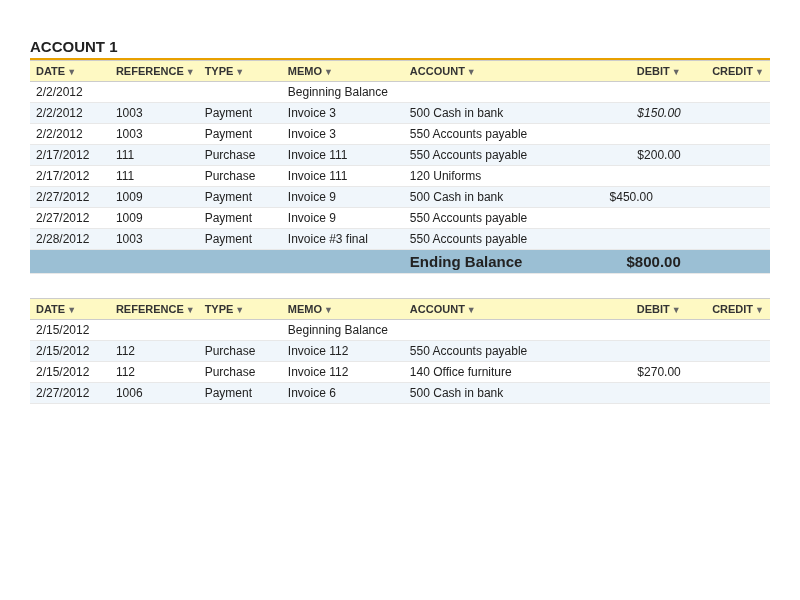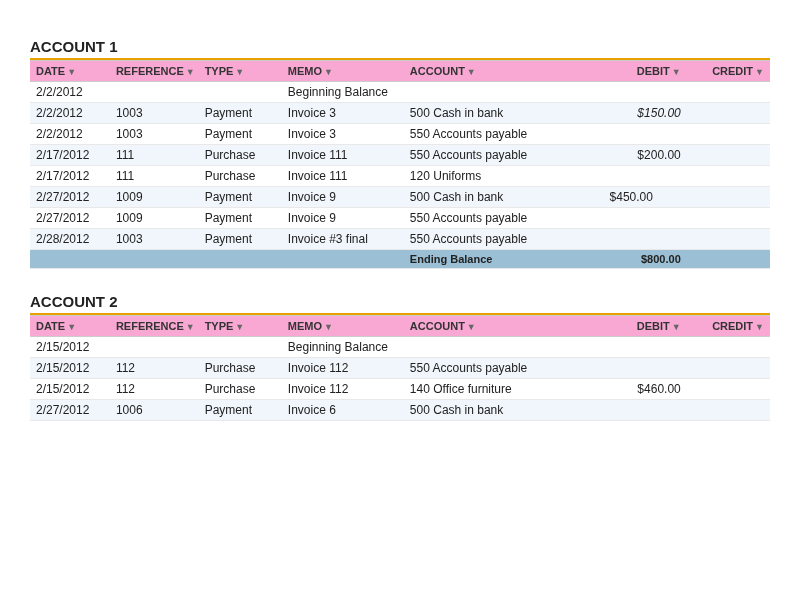--- a/index.html
+++ b/index.html
@@ -29,21 +29,21 @@
       border-bottom: 2px solid #e8a000;
       padding-bottom: 3px;
       margin-bottom: 0;
     }
     table {
       width: 100%;
       border-collapse: collapse;
       table-layout: fixed;
     }
     th {
-      background: #f9a8d4;
+      background: #fef9c3;
       font-weight: bold;
       font-size: 11px;
       color: #333;
       text-align: left;
       padding: 4px 6px;
       border-top: 1px solid #ccc;
       border-bottom: 1px solid #ccc;
       white-space: nowrap;
     }
     th .filter-arrow {
@@ -64,21 +64,21 @@
     tr:nth-child(odd) td {
       background: #fff;
     }
     .beginning-balance td {
       background: #fff !important;
       font-size: 12px;
     }
     .ending-balance td {
       background: #9bbfd4 !important;
       font-weight: bold;
-      font-size: 11px;
+      font-size: 15px;
     }
     .col-date { width: 72px; }
     .col-ref { width: 80px; }
     .col-type { width: 75px; }
     .col-memo { width: 110px; }
     .col-account { width: 180px; }
     .col-debit { width: 75px; text-align: right; }
     .col-credit { width: 75px; text-align: right; }
   </style>
 </head>
@@ -180,21 +180,20 @@
             <td class="col-type"></td>
             <td class="col-memo"></td>
             <td class="col-account">Ending Balance</td>
             <td class="col-debit" style="">$800.00</td>
             <td class="col-credit" style="text-align: right;"></td>
           </tr>
         </tbody>
       </table>
     </div>
     <div class="account-section">
-      <div class="account-title">ACCOUNT 2</div>
       <table>
         <thead>
           <tr>
             <th class="col-date">DATE<span class="filter-arrow">▼</span></th>
             <th class="col-ref">REFERENCE<span class="filter-arrow">▼</span></th>
             <th class="col-type">TYPE<span class="filter-arrow">▼</span></th>
             <th class="col-memo">MEMO<span class="filter-arrow">▼</span></th>
             <th class="col-account">ACCOUNT<span class="filter-arrow">▼</span></th>
             <th class="col-debit">DEBIT<span class="filter-arrow">▼</span></th>
             <th class="col-credit">CREDIT<span class="filter-arrow">▼</span></th>
@@ -218,21 +217,21 @@
             <td class="col-account">550 Accounts payable</td>
             <td class="col-debit" style="text-align: right;"></td>
             <td class="col-credit" style="text-align: right;"></td>
           </tr>
           <tr>
             <td class="col-date">2/15/2012</td>
             <td class="col-ref">112</td>
             <td class="col-type">Purchase</td>
             <td class="col-memo">Invoice 112</td>
             <td class="col-account">140 Office furniture</td>
-            <td class="col-debit" style="text-align: right;">$460.00</td>
+            <td class="col-debit" style="text-align: right;">$270.00</td>
             <td class="col-credit" style="text-align: right;"></td>
           </tr>
           <tr>
             <td class="col-date">2/27/2012</td>
             <td class="col-ref">1006</td>
             <td class="col-type">Payment</td>
             <td class="col-memo">Invoice 6</td>
             <td class="col-account">500 Cash in bank</td>
             <td class="col-debit" style="text-align: right;"></td>
             <td class="col-credit" style="text-align: right;"></td>

